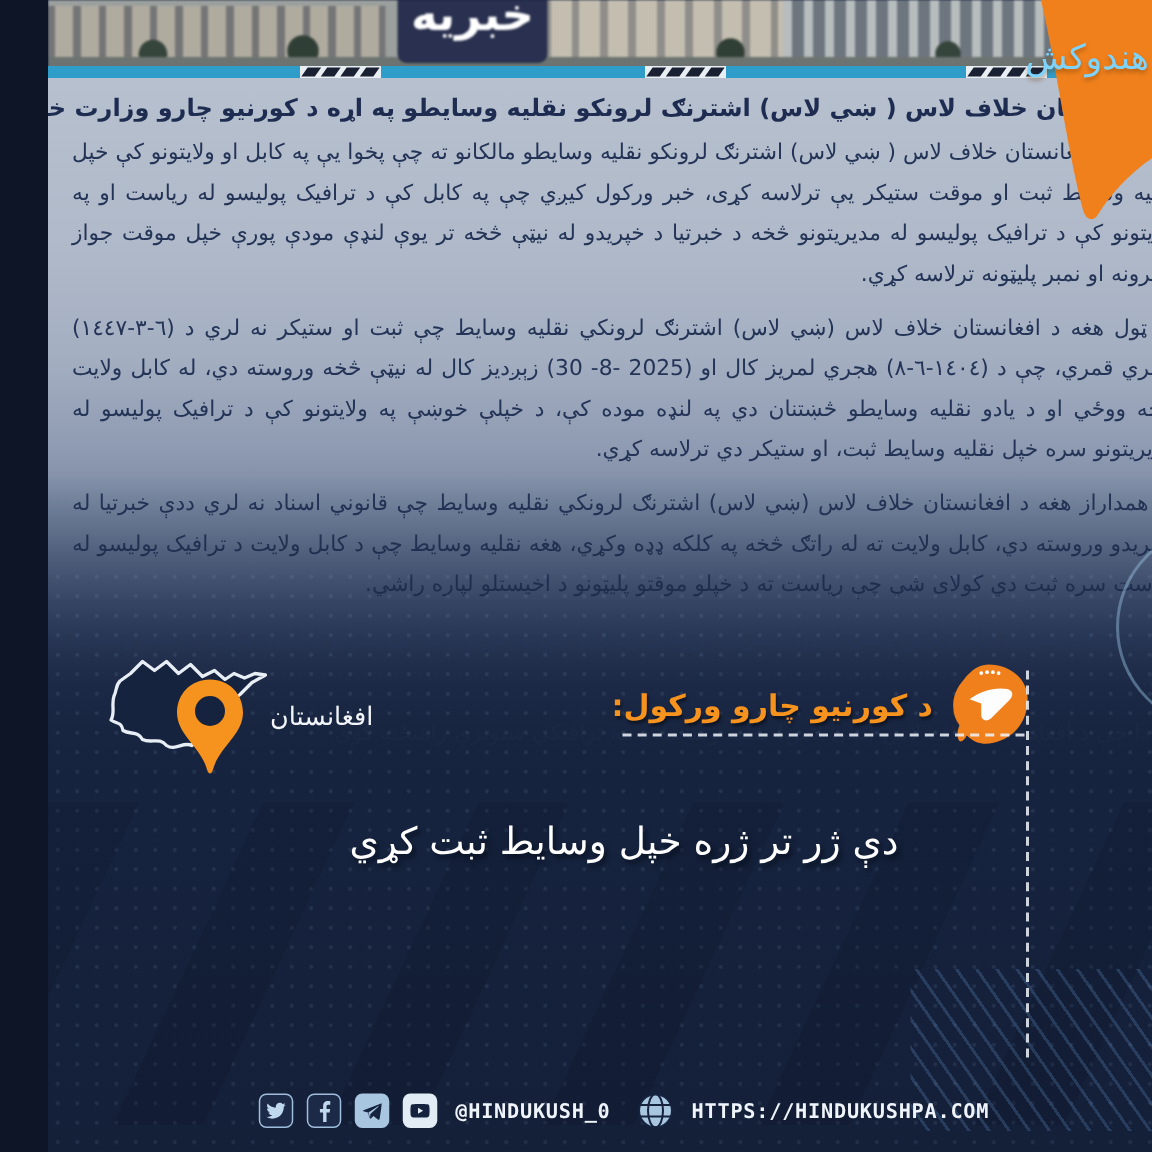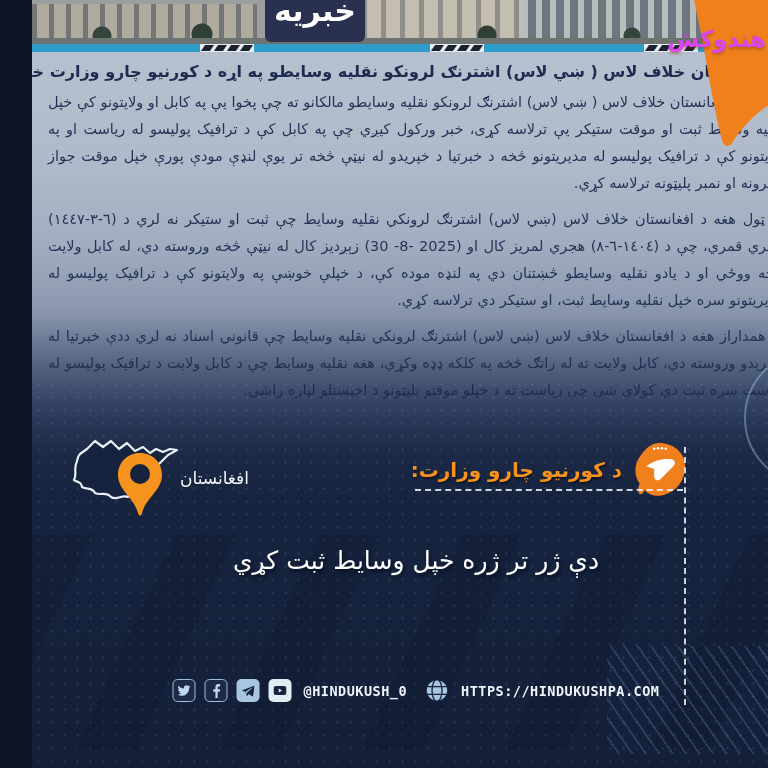--- a/index.html
+++ b/index.html
@@ -81,28 +81,28 @@
   .headline{position:absolute;left:26px;right:26px;top:524px;text-align:center;direction:rtl;}
   .h-line1{font-size:33px;font-weight:bold;color:#F3F6FA;line-height:1.25;
     text-shadow:2px 3px 3px rgba(4,10,22,.6);}
   .h-line1 .accent{color:#F6921E;}
   .h-line2{margin-top:22px;font-size:25px;font-weight:normal;color:#ffffff;line-height:1.2;
     text-shadow:2px 3px 3px rgba(4,10,22,.6);}
 
   
   .logo{position:absolute;right:0;top:0;width:140px;height:148px;}
   .logo svg.flame{position:absolute;right:0;top:0;width:140px;height:148px;}
-  .logo .word{position:absolute;right:34px;top:26px;color:#d946ef;font-weight:bold;font-size:23px;
+  .logo .word{position:absolute;right:34px;top:26px;color:#7dd3fc;font-weight:normal;font-size:23px;
     direction:rtl;text-shadow:0 2px 3px rgba(110,55,0,.45);letter-spacing:1px;}
   .logo .mark-square{position:absolute;right:8px;top:30px;width:19px;height:19px;background:#F0801C;
     border:2px solid #fff;border-radius:5px;}
   .logo .mark-square i{position:absolute;left:5px;top:5px;width:6px;height:6px;background:#fff;border-radius:50%;}
 
   
-  .footer{position:absolute;top:678px;left:50%;transform:translateX(-50%);
+  .footer{position:absolute;top:728px;left:50%;transform:translateX(-50%);
     display:flex;align-items:center;gap:9px;}
   .sq{width:23px;height:23px;border-radius:5px;display:flex;align-items:center;justify-content:center;box-sizing:border-box;}
   .sq.dark{background:#1C2A47;border:1.5px solid #9FBEDC;}
   .sq.mid{background:#A9C6E0;}
   .sq.light{background:#E2ECF5;}
   .handle,.url{color:#EFF4FA;font-family:"DejaVu Sans Mono",monospace;font-weight:bold;
     font-size:13.5px;letter-spacing:.5px;white-space:nowrap;}
   .handle{margin-left:3px;margin-right:8px;}
   .globe{width:25px;height:25px;margin-right:3px;}
 </style>
@@ -176,21 +176,21 @@
     <svg class="m-mark" viewBox="0 0 60 62">
       <path d="M30,3 C45,3 57,13 57,27 C57,41 49,52 37,56 C30,58.5 22,59 15,52
                C13,56 10,58 9,54 C8,50 9,48 10,45 C4,37 4,25 11,16 C16,9 22,3 30,3 Z" fill="#F0801C"></path>
       <circle cx="25" cy="9" r="1.3" fill="#fff"></circle>
         <circle cx="29" cy="8.4" r="1.3" fill="#fff"></circle>
       <circle cx="33" cy="8.4" r="1.3" fill="#fff"></circle>
         <circle cx="37" cy="9" r="1.3" fill="#fff"></circle>
       <path d="M17,27 C25,21 35,18.5 43,20 C47,21 47.5,24.5 44.5,27.5 L32,40
                C29,43 25,41.8 25,37.8 L25,30 Z" fill="#FDFDFE"></path>
     </svg>
-    <div class="m-label">د کورنیو چارو وزارت:</div>
+    <div class="m-label">د کورنیو چارو ورکول:</div>
   </div>
 
   <div class="dash-h"></div>
   <div class="dash-v"></div>
 
   <div class="headline">
     <div class="h-line2">دې ژر تر ژره خپل وسایط ثبت کړي</div>
   </div>
 
   <div class="logo">

